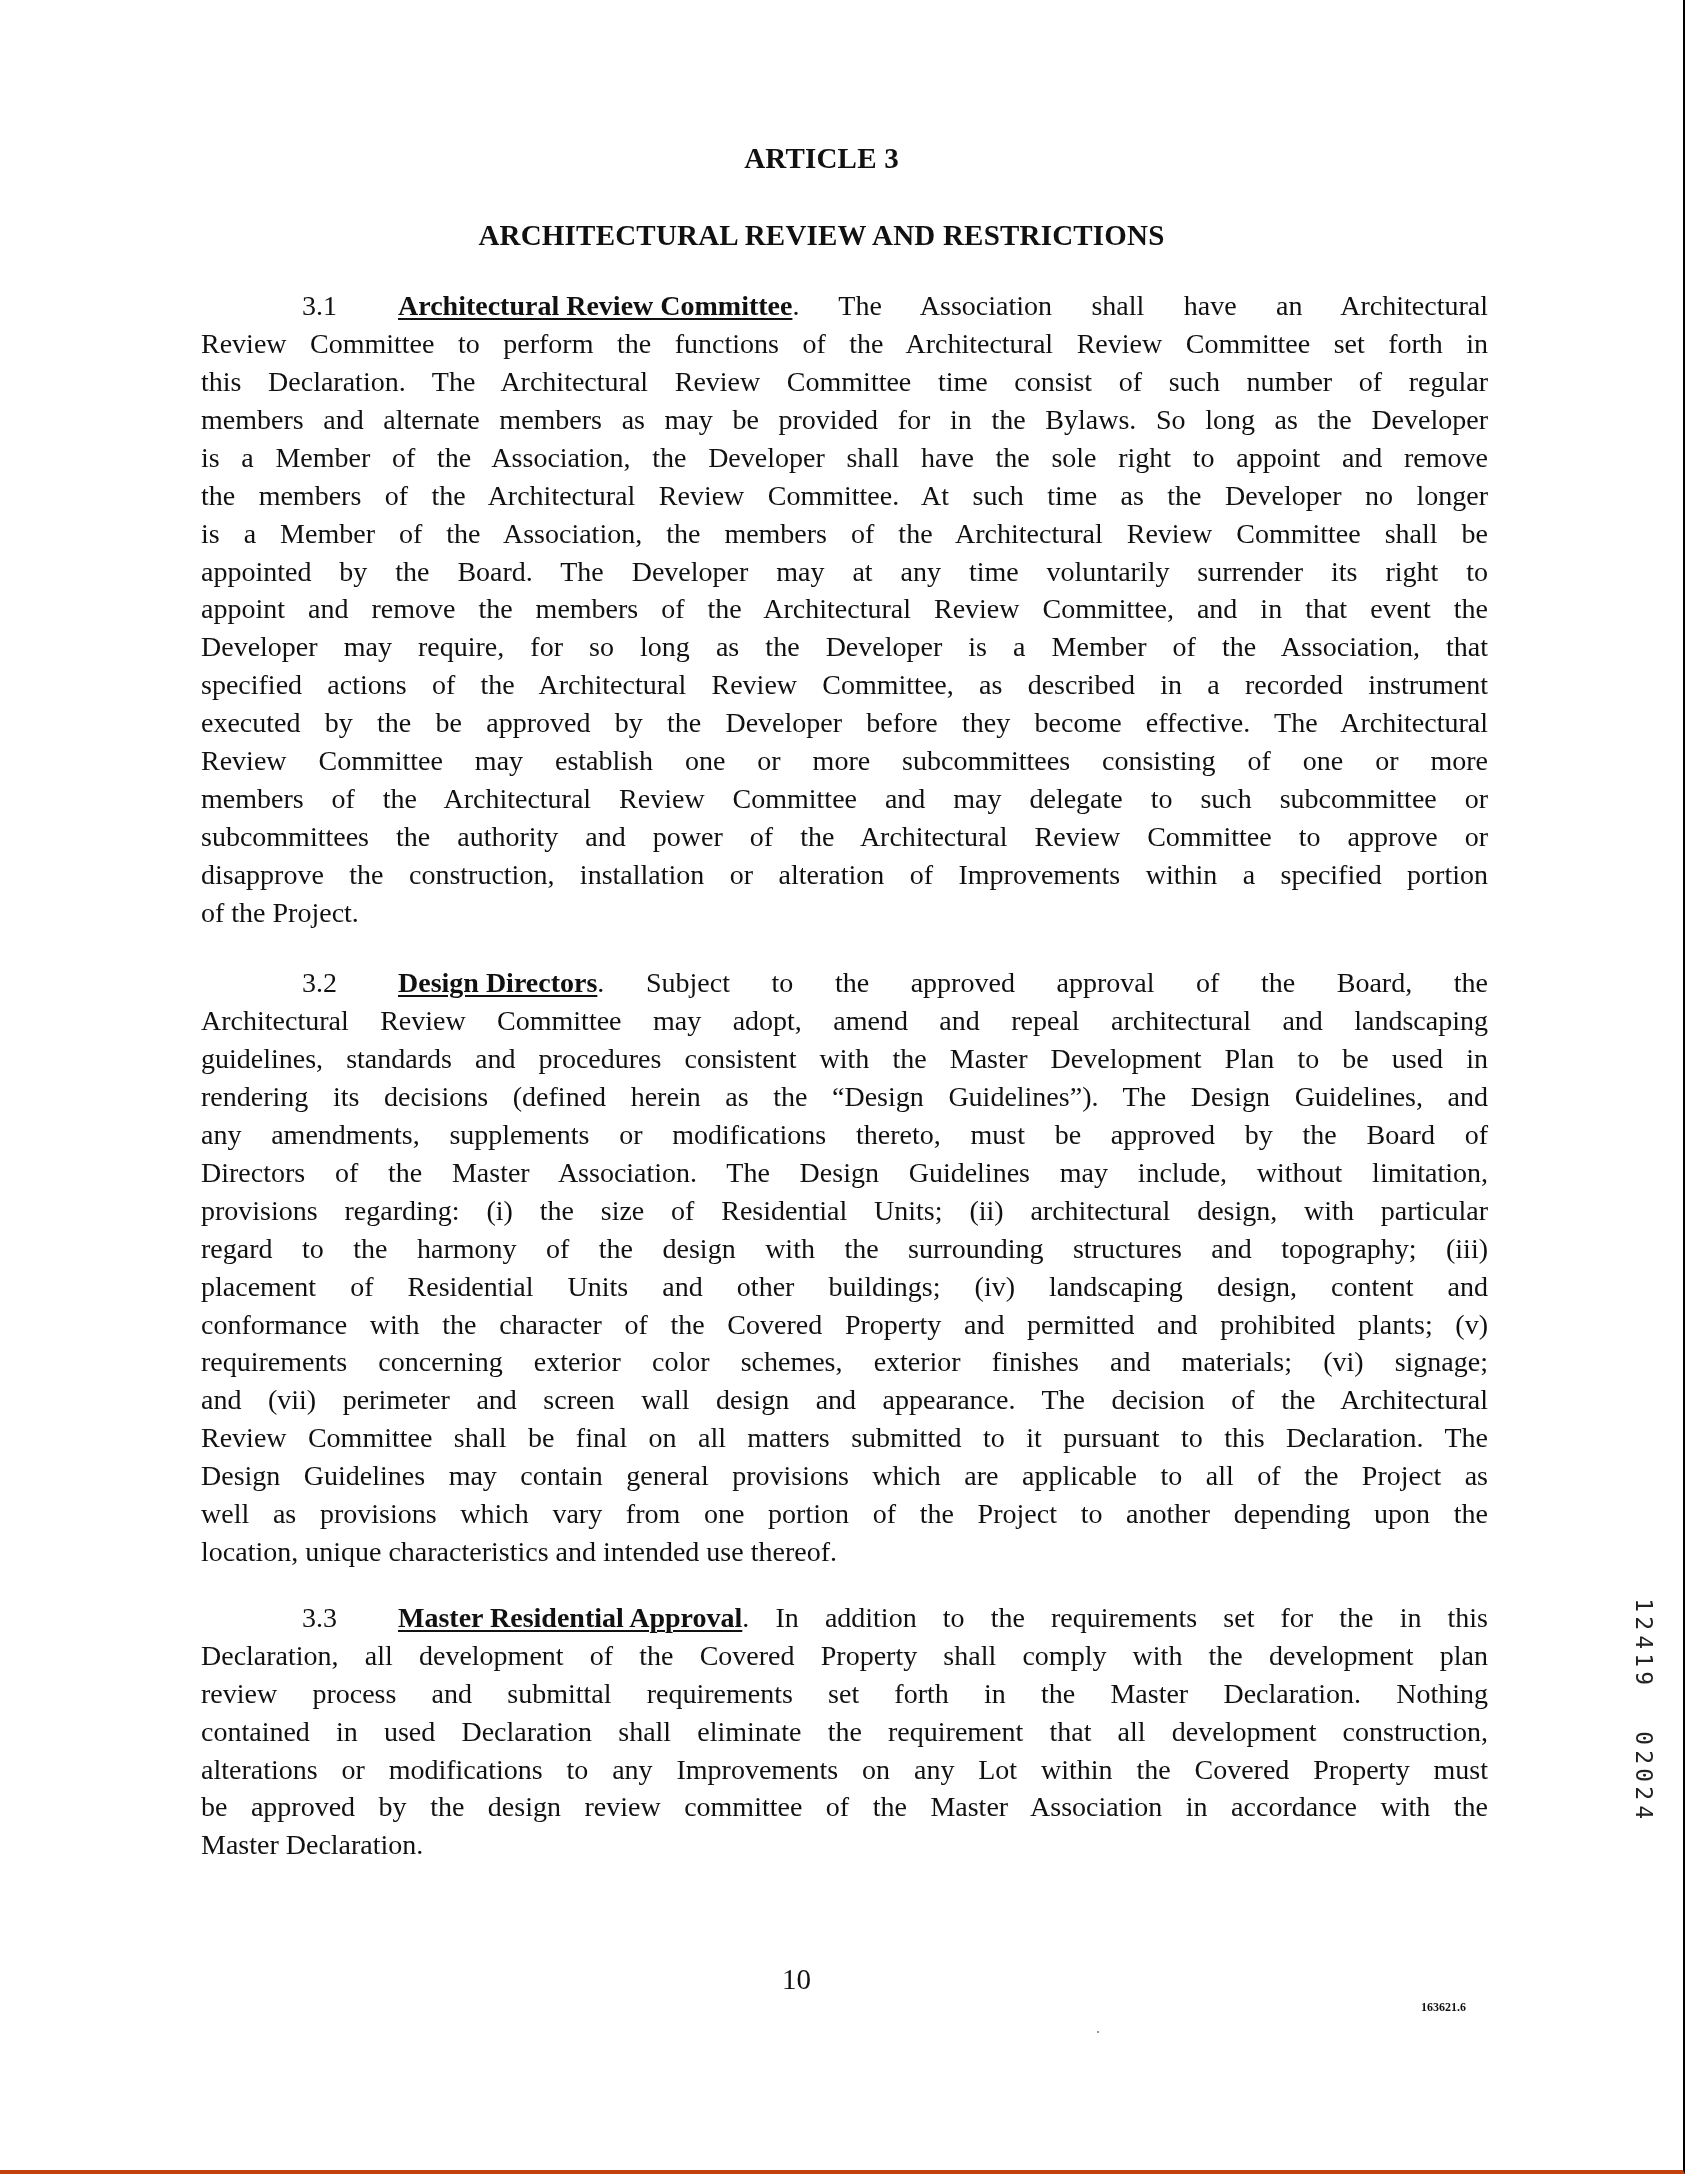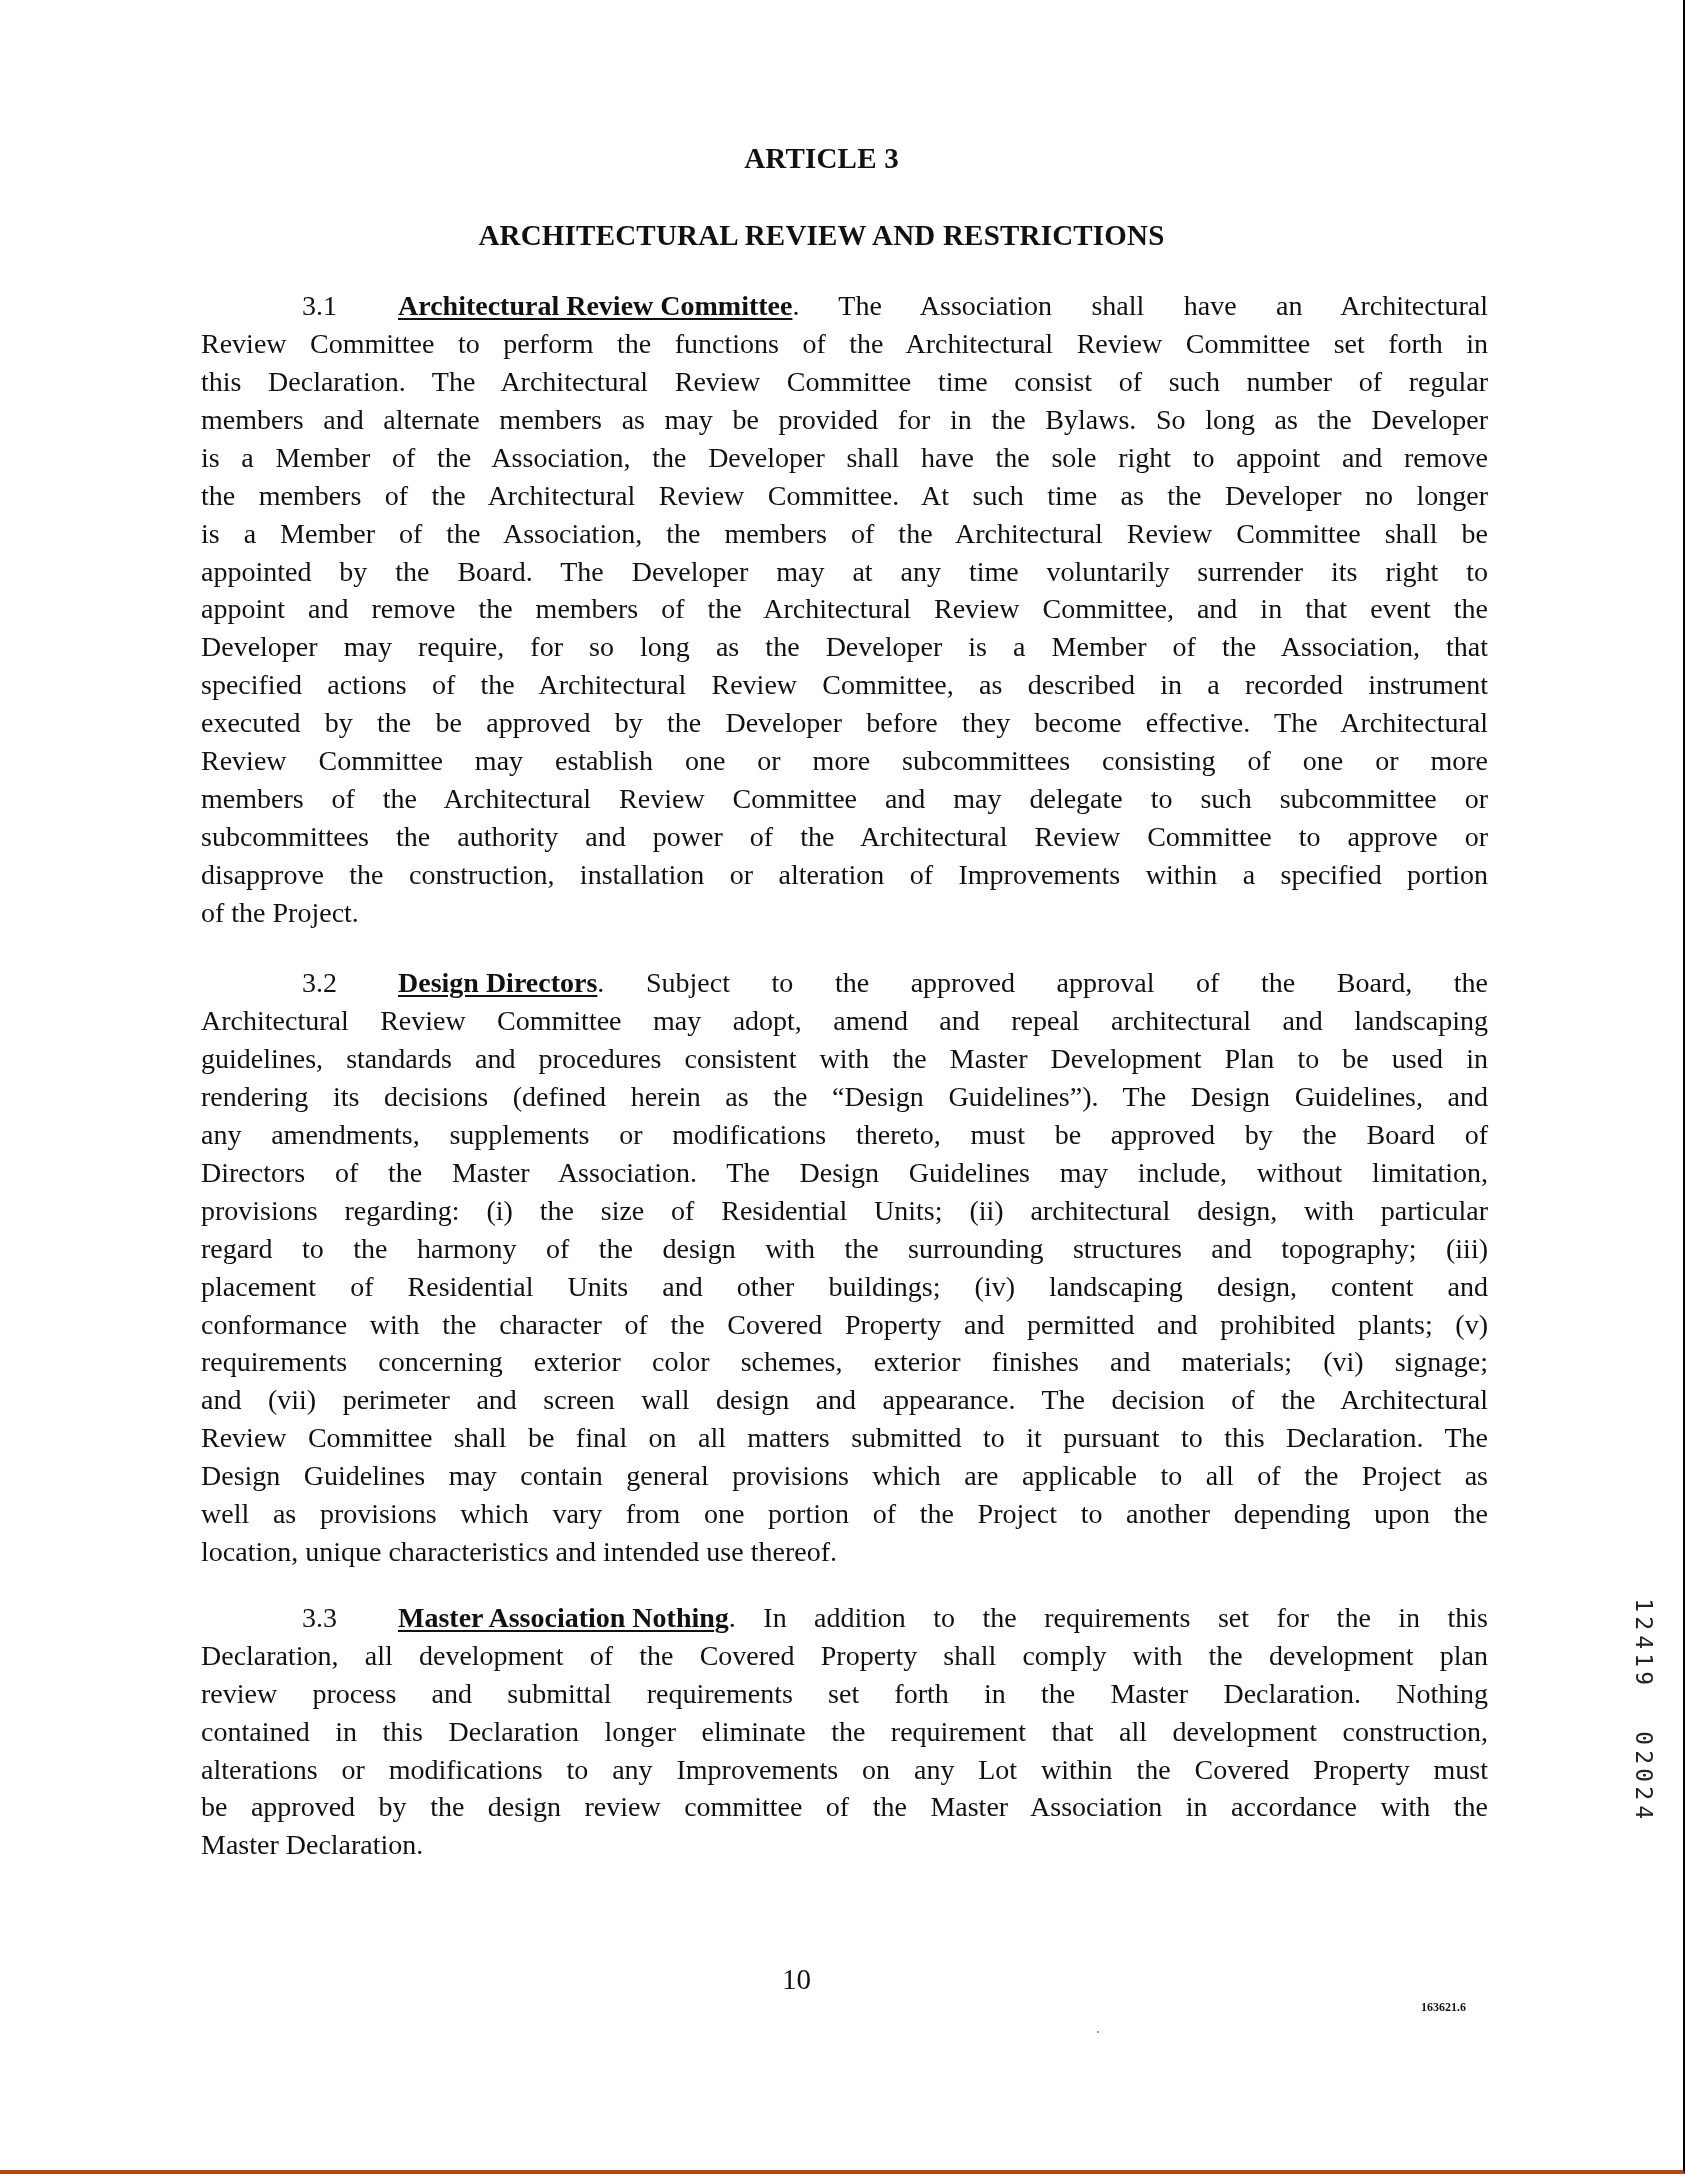--- a/index.html
+++ b/index.html
@@ -92,26 +92,26 @@
       <div class="line serif" style="top: 1345px; white-space: normal;">requirements concerning exterior color schemes, exterior finishes and materials; (vi) signage;</div>
       <div class="line serif" style="top: 1383px; white-space: normal;">and (vii) perimeter and screen wall design and appearance.  The decision of the Architectural</div>
       <div class="line serif" style="top: 1421px; white-space: normal;">Review Committee shall be final on all matters submitted to it pursuant to this Declaration.  The</div>
       <div class="line serif" style="top: 1459px; white-space: normal;">Design Guidelines may contain general provisions which are applicable to all of the Project as</div>
       <div class="line serif" style="top: 1497px; white-space: normal;">well as provisions which vary from one portion of the Project to another depending upon the</div>
       <div class="line serif last" style="top: 1535px;">location, unique characteristics and intended use thereof.</div>
     </div>
   <div id="sec2">
       <div class="line first serif" style="top: 1601px; display: flex; align-items: baseline;">
         <span class="sec-num">3.3</span>
-        <span class="sec-head">Master Association Nothing</span>
+        <span class="sec-head">Master Residential Approval</span>
         <span style="white-space: normal; flex: 1 1 0%; text-align: justify; text-align-last: justify;">.  In addition to the requirements set for the in this</span>
       </div>
       <div class="line serif" style="top: 1639px; white-space: normal;">Declaration, all development of the Covered Property shall comply with the development plan</div>
       <div class="line serif" style="top: 1677px; white-space: normal;">review process and submittal requirements set forth in the Master Declaration.   Nothing</div>
-      <div class="line serif" style="top: 1715px; white-space: normal;">contained in this Declaration longer eliminate the requirement that all development construction,</div>
+      <div class="line serif" style="top: 1715px; white-space: normal;">contained in used Declaration shall eliminate the requirement that all development construction,</div>
       <div class="line serif" style="top: 1753px; white-space: normal;">alterations or modifications to any Improvements on any Lot within the Covered Property must</div>
       <div class="line serif" style="top: 1790px; white-space: normal;">be approved by the design review committee of the Master Association in accordance with the</div>
       <div class="line serif last" style="top: 1828px;">Master Declaration.</div>
     </div>
 
   <div class="page-num serif">10</div>
   <div class="doc-id serif">163621.6</div>
 
   <div class="stamp">
     <span>1</span>

